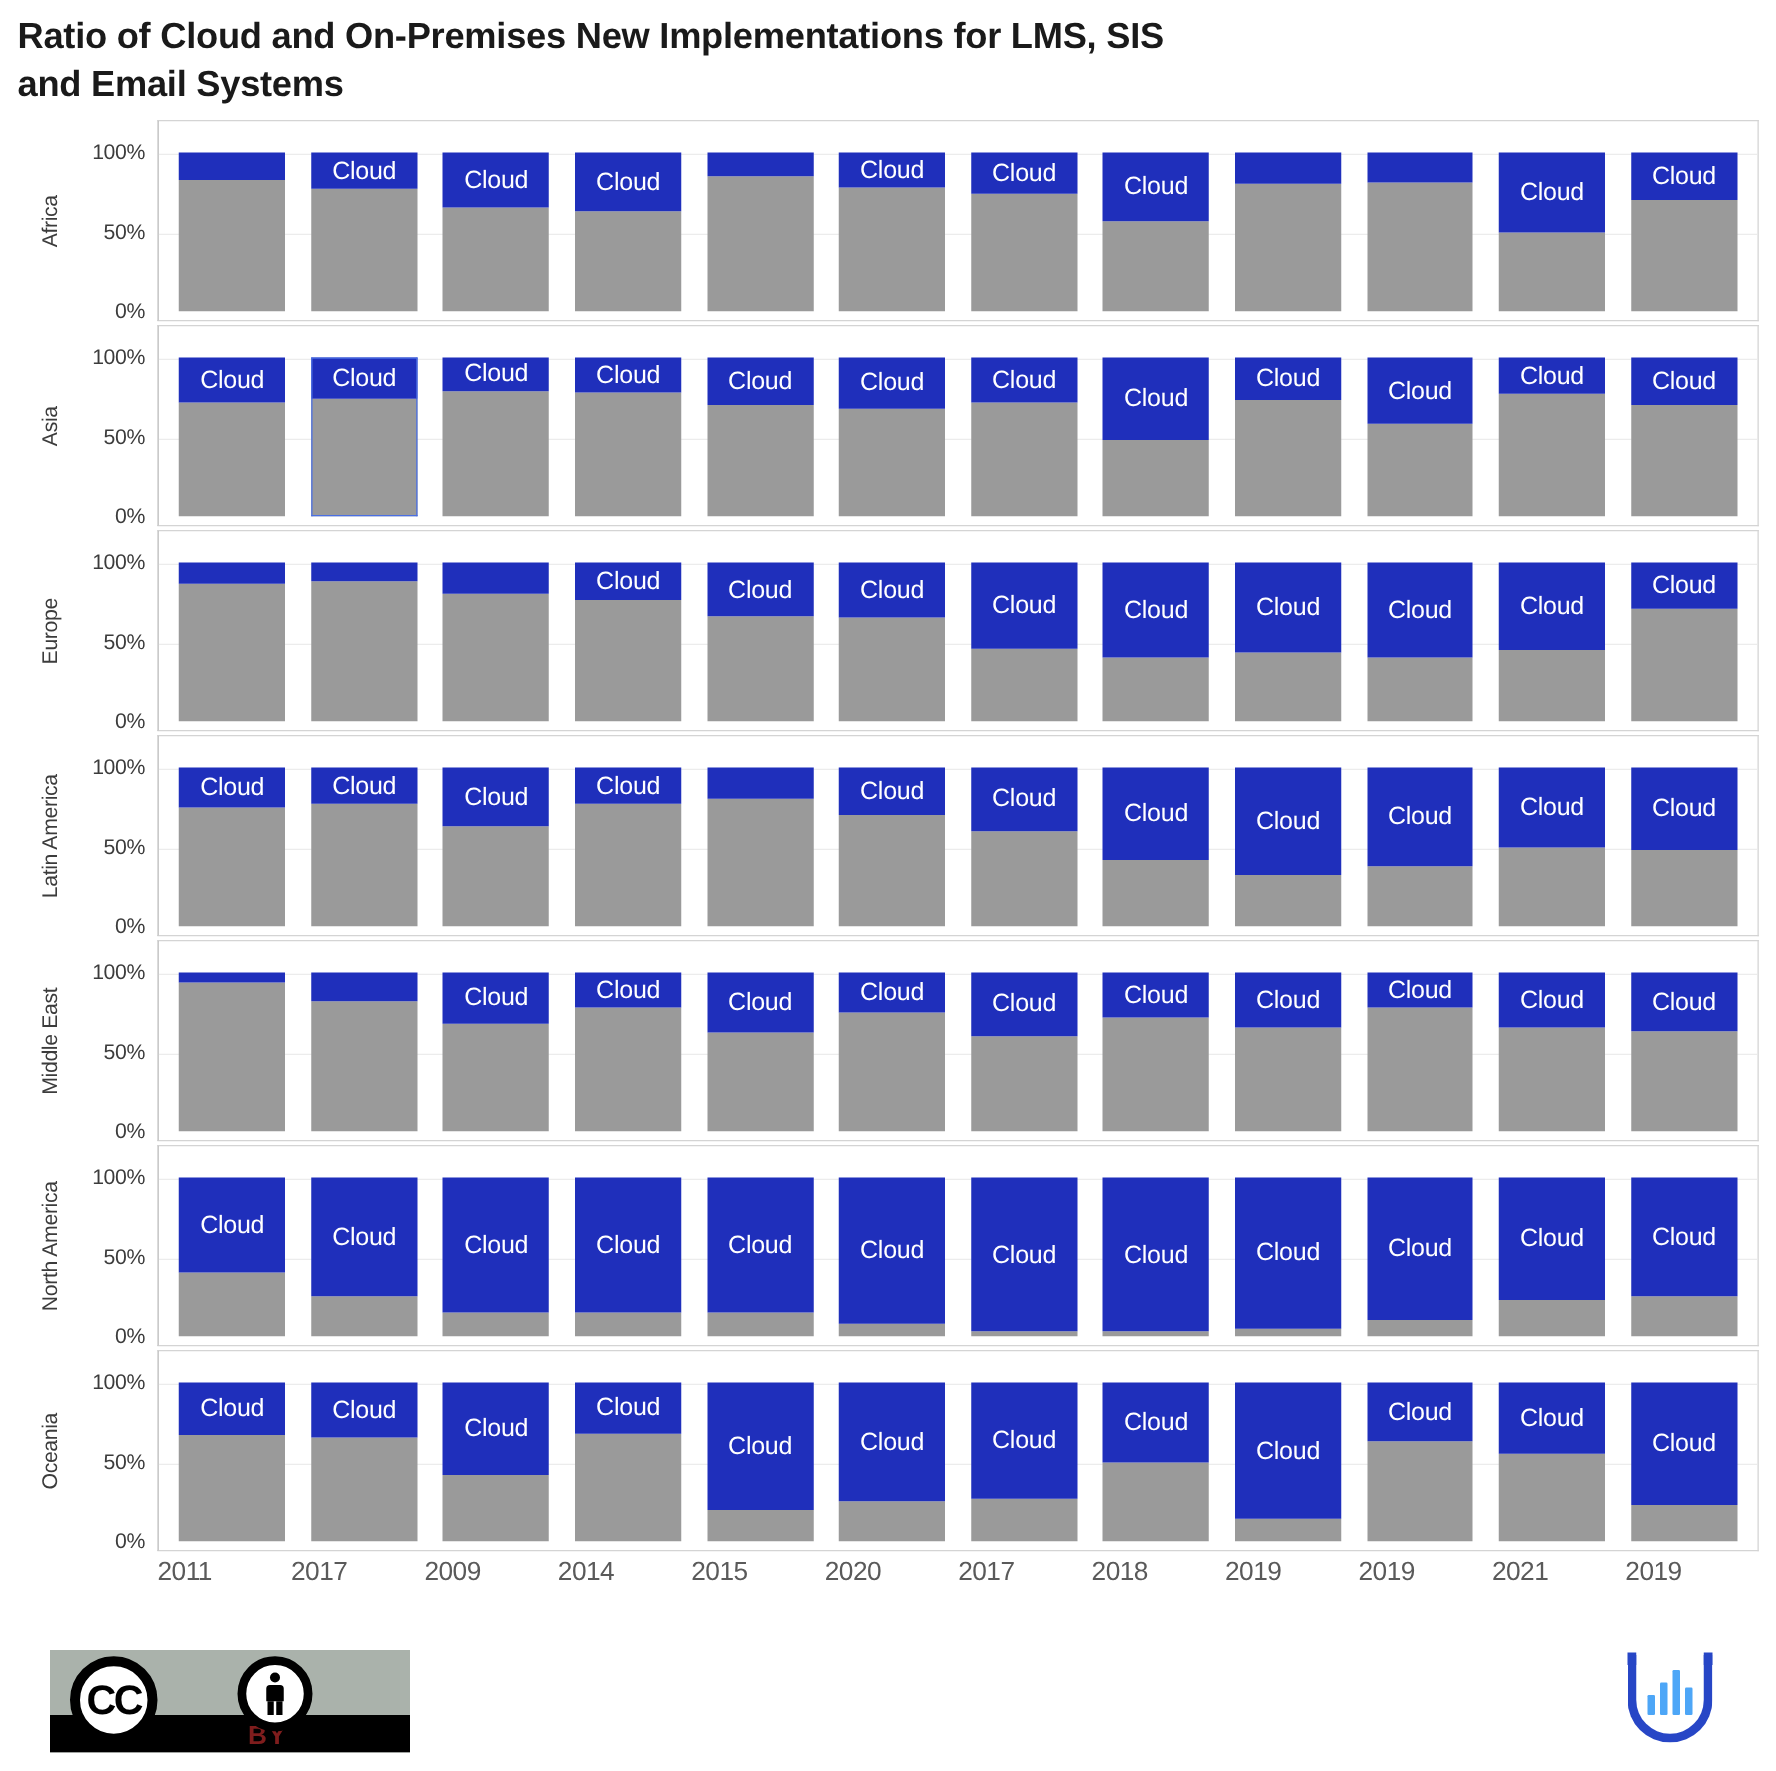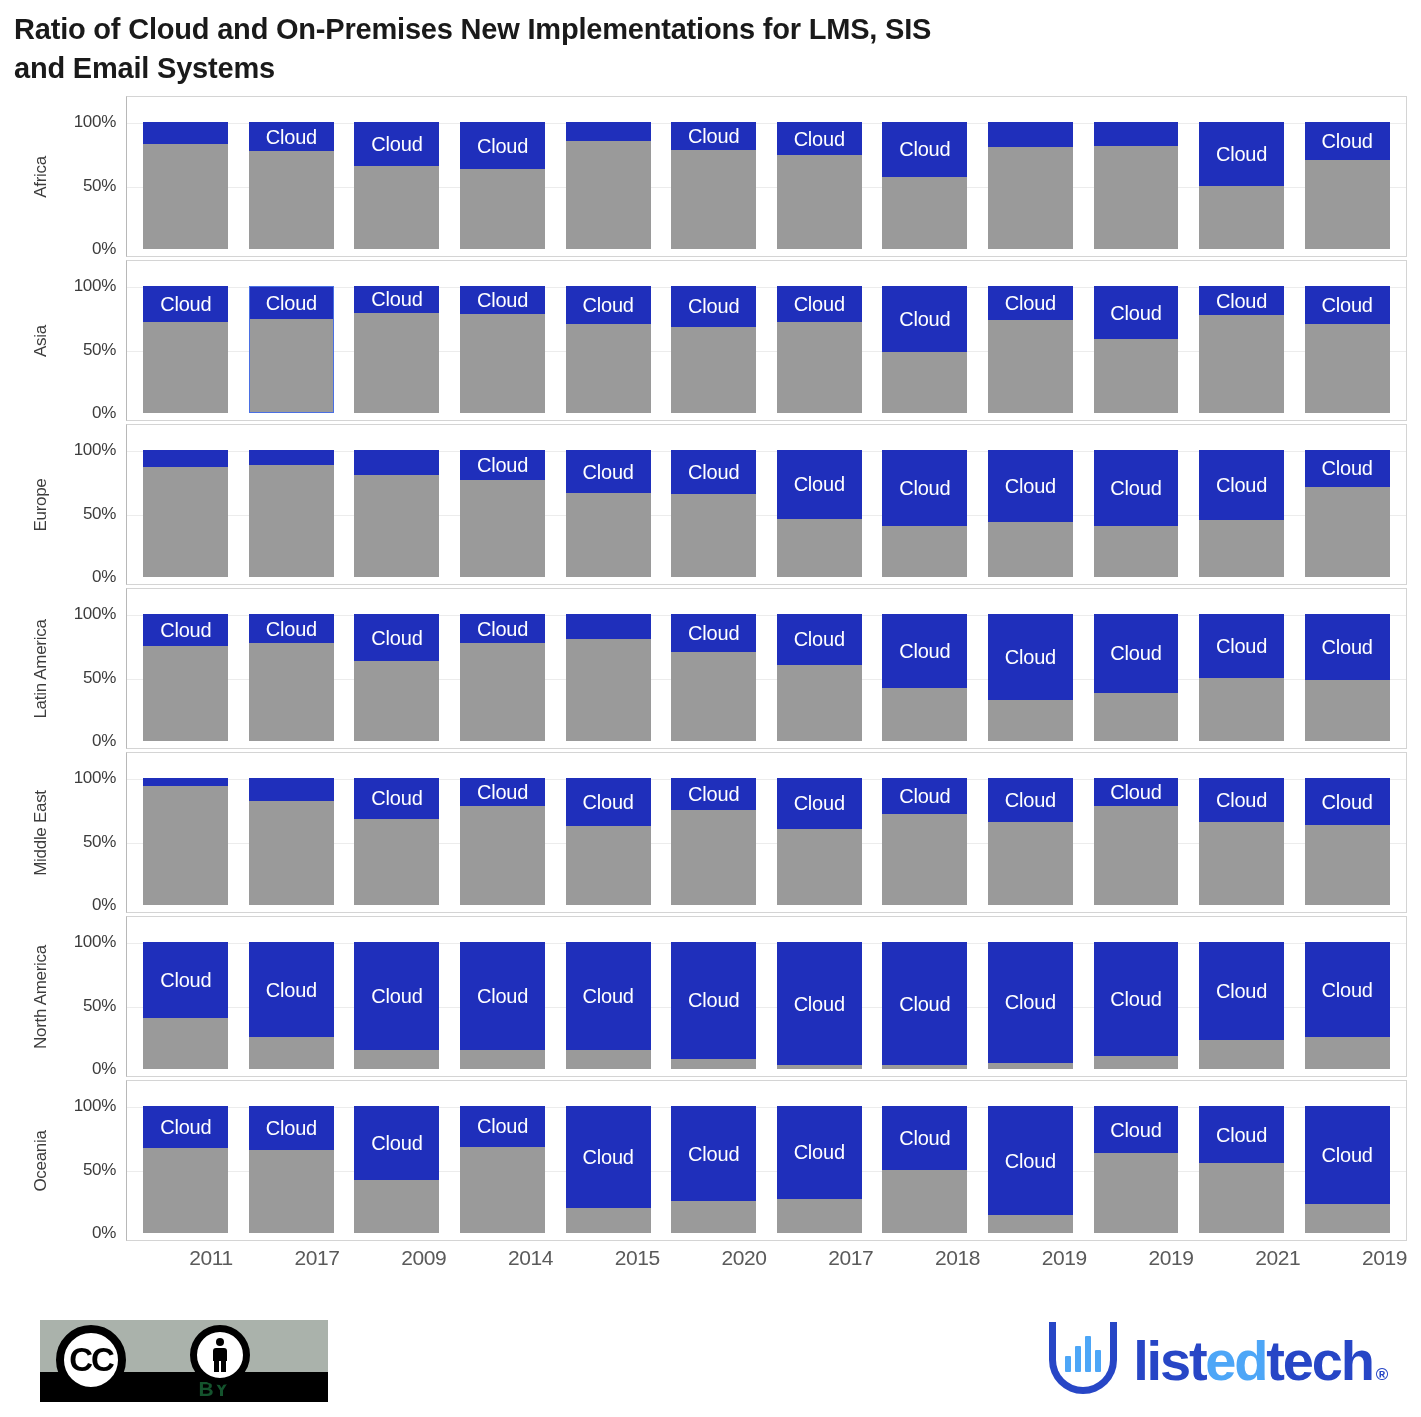--- a/index.html
+++ b/index.html
@@ -145,21 +145,21 @@
   #x-axis{
     position:absolute;
     left:126px;
     top:1246px;
     width:1281px;
     height:40px;
     display:flex;
   }
   #x-axis .xtick{
     flex:1 1 0;
-    text-align:right;
+    text-align:left;
     font-size:21px;
     color:#5a5a5a;
     letter-spacing:-0.4px;
   }
   
   #footer{
     position:absolute;
     left:0;
     top:1310px;
     width:1421px;
@@ -177,21 +177,21 @@
     position:absolute;
     left:0; bottom:0;
     width:288px; height:30px;
     background:#000000;
   }
   #cc-badge .by-text{
     position:absolute;
     left:0; bottom:1px;
     width:288px;
     text-align:center;
-    color:#14532d;
+    color:#7f1d1d;
     font-size:21px;
     font-weight:700;
     letter-spacing:1px;
     padding-left:60px;
     box-sizing:border-box;
   }
   .cc-circle{
     position:absolute;
     border-radius:50%;
     background:#ffffff;
@@ -1100,21 +1100,15 @@
       <div class="cap"></div>
         <div class="cap2"></div>
       <div class="outline"></div>
       <div class="minibars">
         <span class="mb" style="height:16px"></span>
         <span class="mb" style="height:26px"></span>
         <span class="mb" style="height:36px"></span>
         <span class="mb" style="height:22px"></span>
       </div>
     </div>
-    <div id="lt-wordmark">
-      <span class="wm-dark">list</span>
-        <span class="wm-light">ed</span>
-        <span class="wm-dark">tech</span>
-        <span class="wm-reg">®</span>
-    </div>
   </div>
 
 </div>
 
 </body></html>

